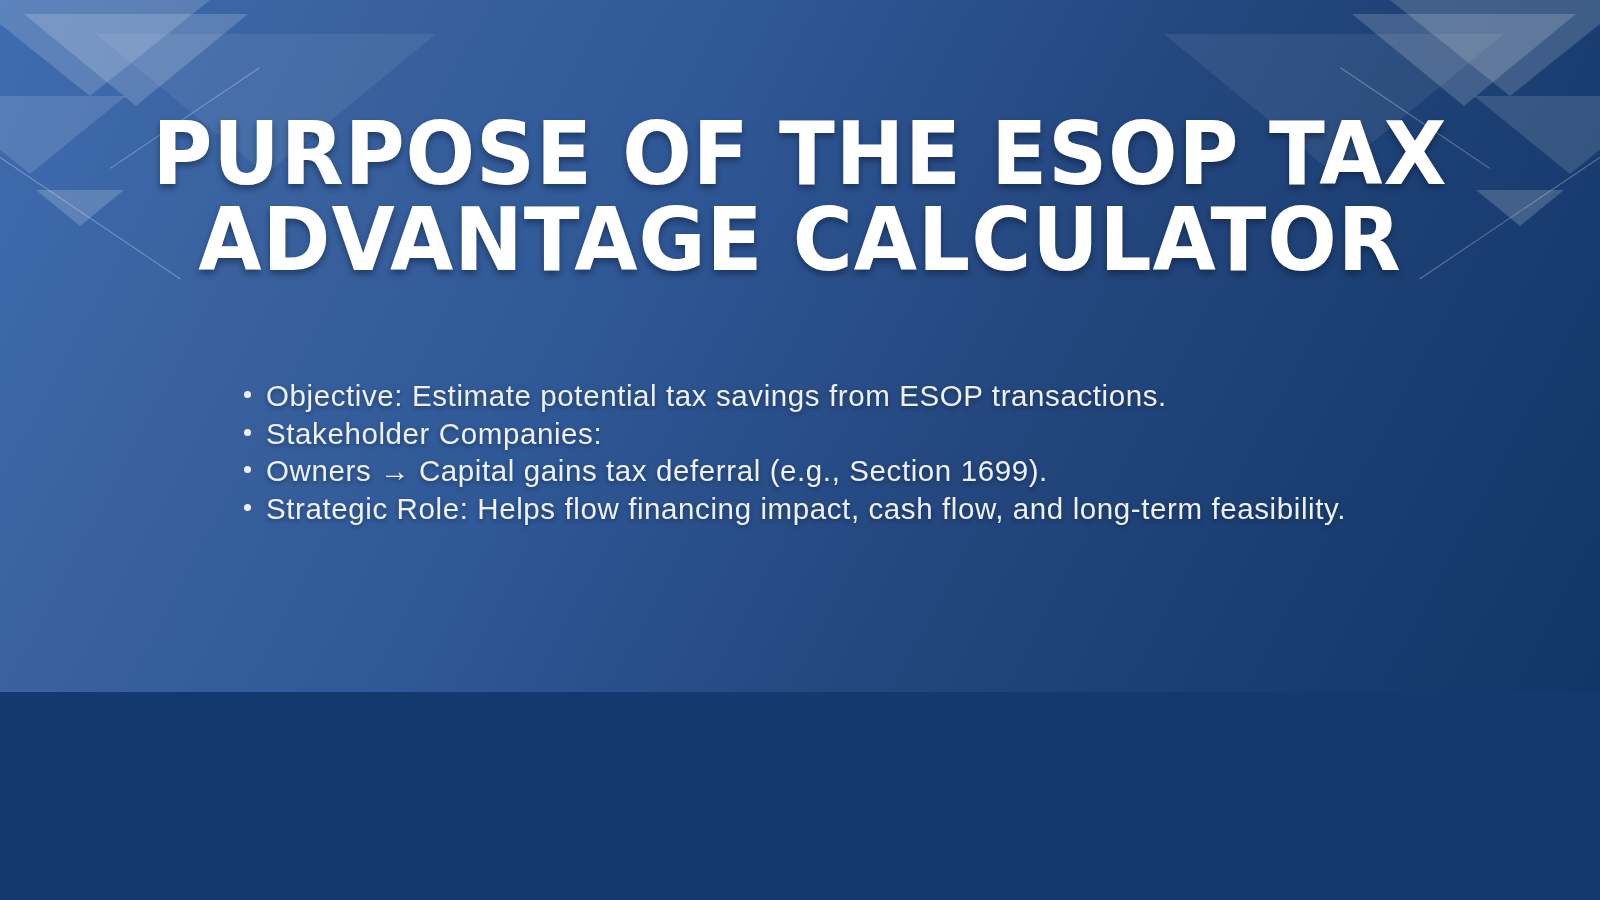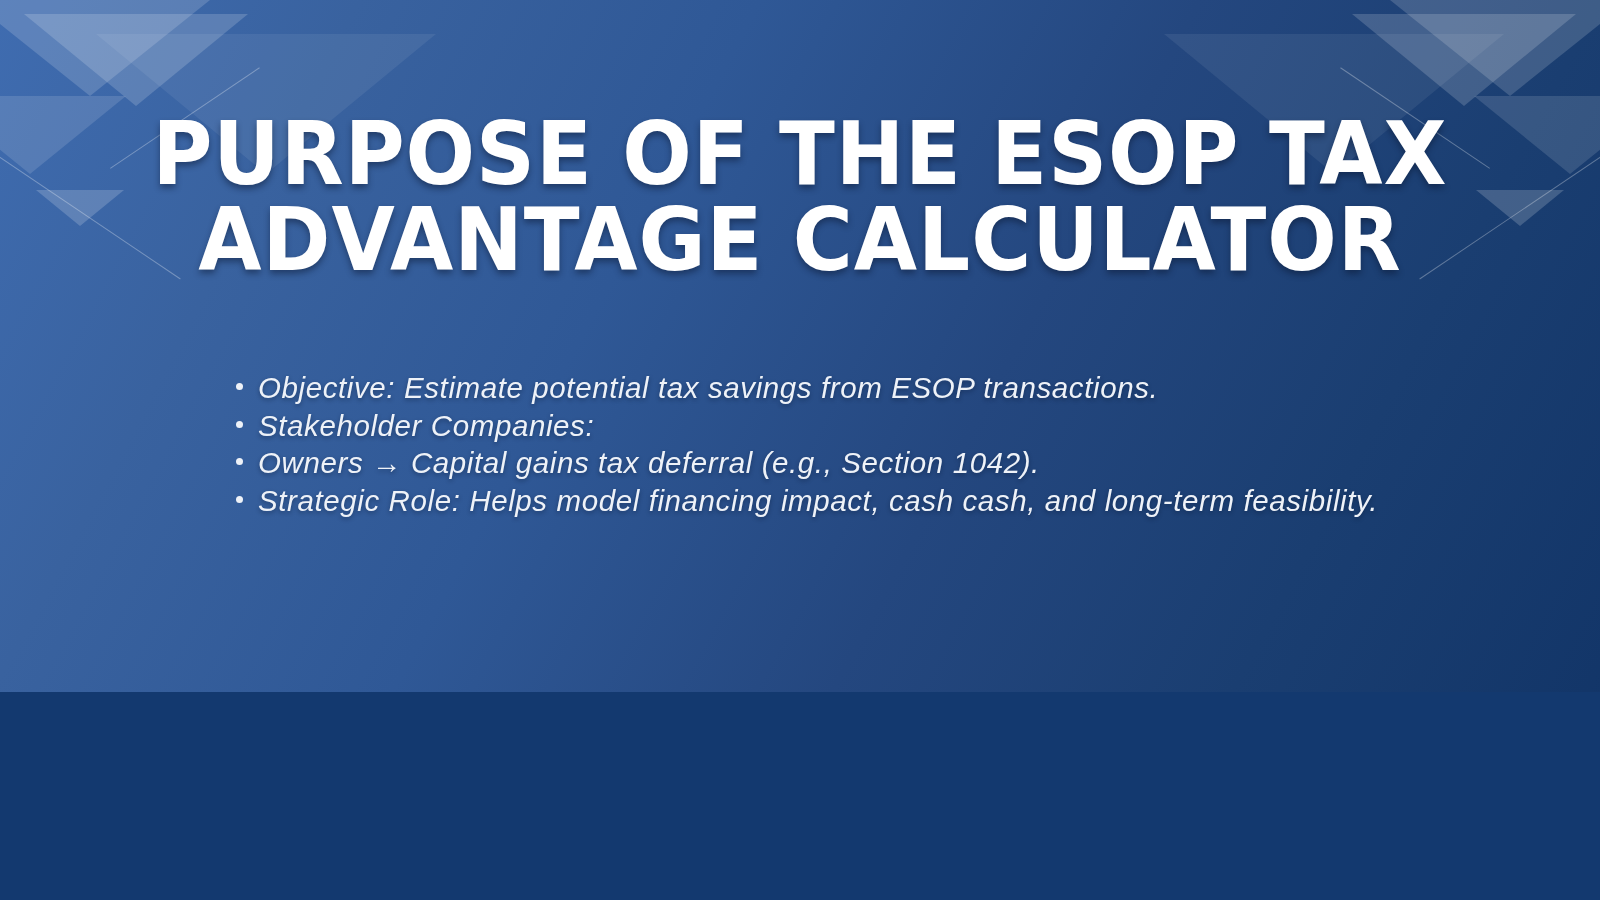--- a/index.html
+++ b/index.html
@@ -162,33 +162,33 @@
     <div class="tri tri-down" style="right:-30px;top:0px;border-left-width:120px;border-right-width:120px;border-top-width:96px;border-top-color:rgba(255,255,255,.16);"></div>
     <div class="tri tri-down" style="right:24px;top:14px;border-left-width:112px;border-right-width:112px;border-top-width:92px;border-top-color:rgba(255,255,255,.17);"></div>
     <div class="tri tri-down" style="right:-66px;top:96px;border-left-width:96px;border-right-width:96px;border-top-width:78px;border-top-color:rgba(255,255,255,.13);"></div>
     <div class="tri tri-down" style="right:36px;top:190px;border-left-width:44px;border-right-width:44px;border-top-width:36px;border-top-color:rgba(255,255,255,.18);"></div>
     <div class="tri tri-down" style="right:96px;top:34px;border-left-width:170px;border-right-width:170px;border-top-width:140px;border-top-color:rgba(255,255,255,.07);"></div>
     <div class="hairline" style="right:-10px;top:150px;width:230px;transform:rotate(-34deg);transform-origin:100% 0;"></div>
     <div class="hairline" style="right:110px;top:168px;width:180px;transform:rotate(34deg);transform-origin:100% 0;"></div>
 
     <h1 class="title">Purpose of the ESOP Tax Advantage Calculator</h1>
 
-    <ul class="bullets" style="list-style:none;margin:8px;padding:0;font-style:italic;">
+    <ul class="bullets" style="list-style:none;margin:16px;padding:0;">
       <li class="bullet">
         <span class="dot"></span>
         <span>Objective: Estimate potential tax savings from ESOP transactions.</span>
       </li>
       <li class="bullet">
         <span class="dot"></span>
         <span>Stakeholder Companies:</span>
       </li>
       <li class="bullet">
         <span class="dot"></span>
-        <span>Owners → Capital gains tax deferral (e.g., Section 1042).</span>
+        <span>Owners → Capital gains tax deferral (e.g., Section 1699).</span>
       </li>
       <li class="bullet">
         <span class="dot"></span>
-        <span>Strategic Role: Helps model financing impact, cash cash, and long-term feasibility.</span>
+        <span>Strategic Role: Helps flow financing impact, cash flow, and long-term feasibility.</span>
       </li>
     </ul>
 
   </div>
 </div>
 
 </body></html>

